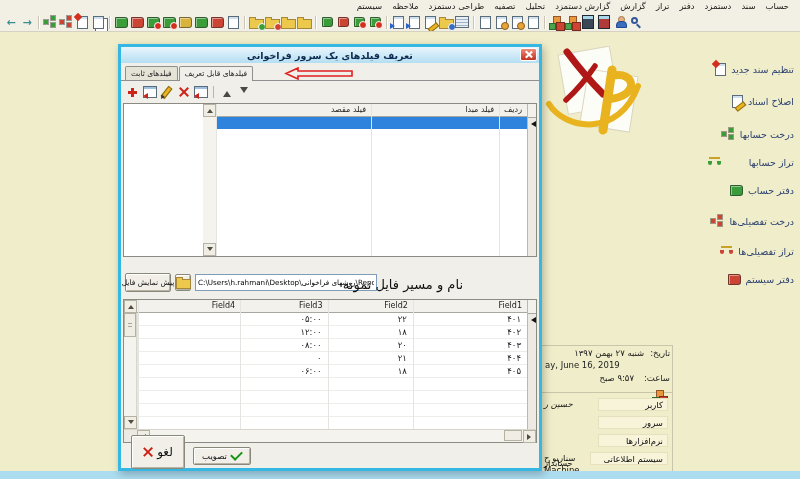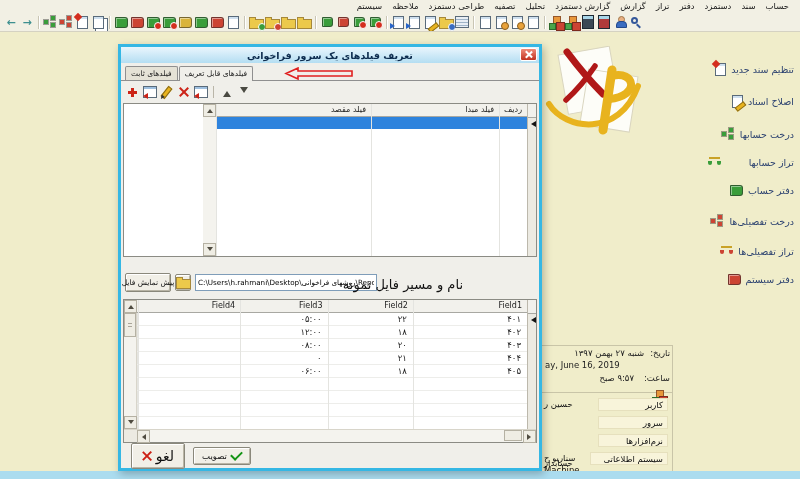--- a/index.html
+++ b/index.html
@@ -81,21 +81,21 @@
   .tri-r{width:0;height:0;border:3px solid transparent;border-left:4px solid #4f4b40;margin-left:2px}
   
   .btn3d{background:#f1efe7;border:1px solid #8a887b;border-radius:2px;box-sizing:border-box;
          box-shadow:inset 1px 1px 0 #fff,inset -1px -1px 0 #b9b5a6;display:flex;align-items:center;justify-content:center;gap:4px}
   .prevbtn{position:absolute;left:4px;top:226px;width:46px;height:19px;font-size:7.5px;direction:rtl;white-space:nowrap}
   .folderbtn{position:absolute;left:54px;top:227px;width:16px;height:17px}
   .fileinput{position:absolute;left:74px;top:227px;width:182px;height:17px;box-sizing:border-box;border:1px solid #7f9db9;
              background:#fff;font-family:"DejaVu Sans",sans-serif;font-size:7.2px;padding:0 2px;direction:ltr}
   .filelabel{position:absolute;left:244px;top:230px;width:98px;text-align:left;font-size:13px;direction:rtl;white-space:nowrap}
   .okbtn{position:absolute;left:72px;top:400px;width:58px;height:18px;font-size:8.5px}
-  .cancelbtn{position:absolute;left:10px;top:396px;width:54px;height:26px;font-size:14px}
+  .cancelbtn{position:absolute;left:10px;top:388px;width:54px;height:34px;font-size:12px}
   
   .mi{position:relative;display:inline-block;flex:0 0 auto}
   .mi-txt{font-weight:bold;color:#3d8f8f;font-size:11px;line-height:1}
   .mi-book{width:11px;height:9px;background:var(--c,#3a9d3a);border:1px solid rgba(40,40,40,.55);
            border-radius:1px 3px 3px 1px;box-shadow:inset 1px 1px 0 rgba(255,255,255,.45)}
   .mi-book.sm{width:9px;height:8px}
   .mi-badge::after{content:"";position:absolute;right:-3px;bottom:-3px;width:6px;height:6px;border-radius:50%;
            background:#d42e1e;border:1px solid #fff}
   .mi-doc{width:9px;height:11px;background:#fff;border:1px solid #5a6b7a;box-shadow:inset 0 2px 0 #cfe0ef}
   .mi-doc.dbl{box-shadow:inset 0 2px 0 #cfe0ef,3px 3px 0 #fff,3px 3px 0 1px #5a6b7a}
@@ -350,21 +350,21 @@
     <div class="dline" style="left:545px;top:316px;direction:ltr">
       <span>ay, June 16, 2019</span>
     </div>
     <div class="dline" style="right:130px;top:329px;gap:10px">
       <span>ساعت:</span>
       <span>۹:۵۷ صبح</span>
     </div>
     <span class="mi mi-cubes" style="position:absolute;left:652px;top:346px"></span>
     <div>
         <div class="ulabel" style="top: 354px;">کاربر</div>
-        <div class="uval" dir="auto" style="top: 355px;">حسین ر</div>
+        <div class="uval" dir="auto" style="top: 355px; font-style: italic;">حسین ر</div>
         <div class="ulabel" style="top: 372px;">سرور</div>
         <div class="uval" dir="auto" style="top: 373px; margin-top: 48px;">Machine</div>
         <div class="ulabel" style="top: 390px;">نرم‌افزارها</div>
         <div class="uval" dir="auto" style="top: 414px;">حسابدار</div>
         <div class="ulabel" style="top: 408px; width: 78px;">سیستم اطلاعاتی</div>
         <div class="uval" dir="auto" style="top: 409px;">سناریو ح</div>
       </div>
 
     <div class="strip"></div>
 

